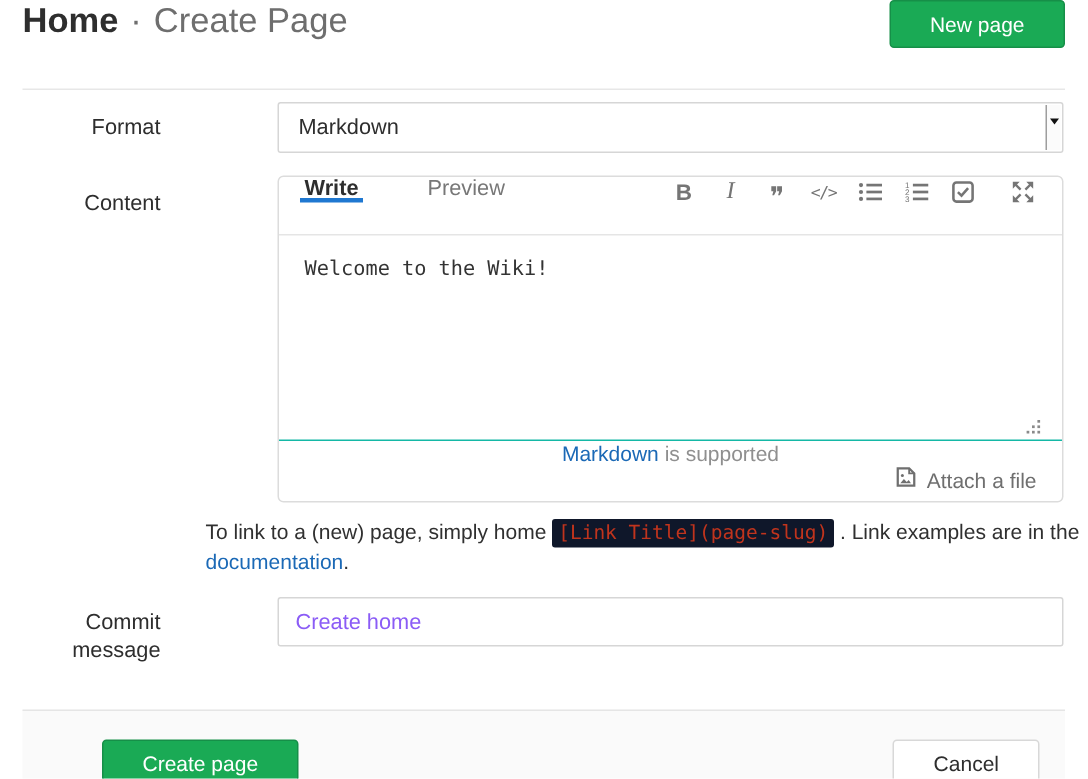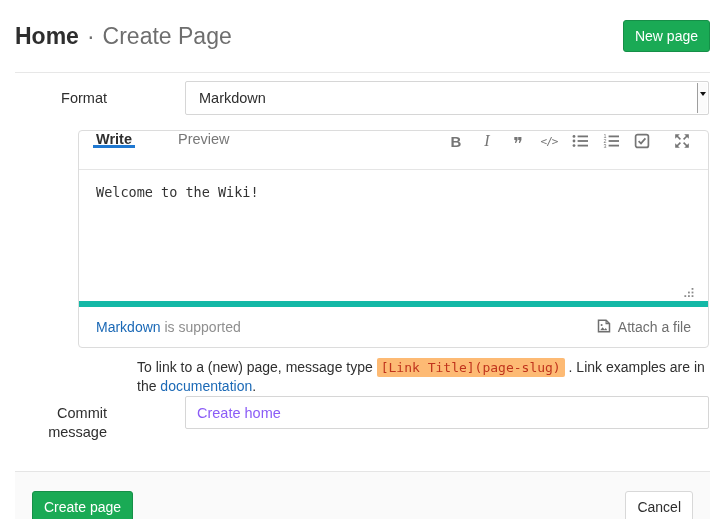--- a/index.html
+++ b/index.html
@@ -6,36 +6,36 @@
   html, body { width: 725px; height: 519px; }
   body {
     font-family: "Liberation Sans", sans-serif;
     color: #2e2e2e;
     background: #fff;
     overflow: hidden;
   }
 
   
   .page-header {
-    height: 73px;
+    height: 60px;
     margin: 0 15px;
     border-bottom: 1px solid #e7e7e7;
     display: flex;
-    align-items: center;
+    align-items: flex-start;
     justify-content: space-between;
   }
   .title-group { font-size: 23px; display: flex; align-items: baseline; gap: 8px; }
   .title-main { font-weight: 700; color: #2e2e2e; }
   .title-sep, .title-sub { color: #6e6e6e; font-weight: 400; }
 
   .btn {
     display: inline-flex; align-items: center; justify-content: center;
     font-family: "Liberation Sans", sans-serif;
     font-size: 14px; border-radius: 3px; cursor: pointer;
-    padding: 7px 11px; line-height: 16px; white-space: nowrap;
+    padding: 7px 26px; line-height: 16px; white-space: nowrap; margin-left: 36px;
   }
   .btn-green { background: #1aaa55; border: 1px solid #168f48; color: #fff; }
   .btn-default { background: #fff; border: 1px solid #d8d8d8; color: #2e2e2e; }
 
   
   .row { display: flex; }
   .label-col {
     width: 107px; flex: none;
     text-align: right;
     font-size: 14.5px; color: #2e2e2e;
@@ -83,49 +83,49 @@
     height: 3px; background: #1f78d1;
   }
   .toolbar { margin-left: auto; display: flex; align-items: center; gap: 13px; color: #757575; }
   .tool { display: flex; align-items: center; justify-content: center; width: 18px; height: 20px; cursor: pointer; }
   .glyph-bold { font-weight: 700; font-size: 15px; }
   .glyph-italic { font-family: "Liberation Serif", serif; font-style: italic; font-size: 16px; }
   .glyph-quote { font-size: 18px; line-height: 10px; padding-top: 6px; }
   .glyph-code { font-family: "DejaVu Sans Mono", monospace; font-size: 11px; letter-spacing: -1px; }
   .tool-fullscreen { margin-left: 9px; }
 
-  .write-area { position: relative; height: 137px; border-bottom: 6px solid #14b8a6; }
+  .write-area { position: relative; height: 137px; border-bottom: 1px solid #14b8a6; }
   .write-area textarea {
     width: 100%; height: 100%;
     border: none; outline: none; resize: none; background: transparent;
     padding: 14px 17px;
     font-family: "DejaVu Sans Mono", monospace; font-size: 13.5px; color: #333;
   }
   .resize-dots { position: absolute; right: 14px; bottom: 3px; cursor: nwse-resize; line-height: 0; }
 
   .editor-footer {
     height: 40px; display: flex; align-items: center;
-    padding: 0 17px; font-size: 14px; color: #8f8f8f;
+    padding: 0 17px; font-size: 14px; color: #8f8f8f; flex-direction: column;
   }
   a.link { color: #1b69b6; text-decoration: none; cursor: pointer; }
   .attach { margin-left: auto; display: flex; align-items: center; gap: 6px; color: #6f6f6f; cursor: pointer; }
 
   
   .help {
     margin: 10px 0 0 137px; max-width: 588px;
     font-size: 14px; line-height: 19px; color: #303030;
   }
   .code-chip {
     font-family: "DejaVu Sans Mono", monospace; font-size: 13px;
-    color: #c0341d; background: #fdba74;
+    color: #c0341d; background: #0f172a;
     padding: 2px 4px; border-radius: 2px;
   }
 
   
-  .row-commit { }
+  .row-commit { margin-top: 14px; }
   .row-commit .label-col { padding-top: 8px; }
   .text-input {
     width: 100%; height: 33px;
     border: 1px solid #d6d6d6; border-radius: 2px;
     padding: 0 11px; font-family: "Liberation Sans", sans-serif;
     font-size: 14.5px; color: #8b5cf6; outline: none; background: #fff;
   }
 
   
   .page-footer {
@@ -154,20 +154,21 @@
     <div class="select">
       <span>Markdown</span>
       <span class="select-strip">
           <span class="tri"></span>
         </span>
     </div>
   </div>
 </div>
 
 <div class="row row-content">
+  <div class="label-col">Content</div>
   <div class="control-col">
     <div class="editor">
 
       <div class="tabbar">
         <div class="tab active">Write</div>
         <div class="tab">Preview</div>
         <div class="toolbar">
           <span class="tool glyph-bold">B</span>
           <span class="tool glyph-italic">I</span>
           <span class="tool glyph-quote">❞</span>
@@ -245,21 +246,21 @@
               </svg>
           </span>
           <span>Attach a file</span>
         </span>
       </div>
 
     </div>
   </div>
 </div>
 
-<p class="help"><span>To link to a (new) page, message type </span><span class="code-chip">[Link Title](page-slug)</span><span> . Link examples are in the </span><a class="link">documentation</a><span>.</span></p>
+<p class="help"><span>To link to a (new) page, simply home </span><span class="code-chip">[Link Title](page-slug)</span><span> . Link examples are in the </span><a class="link">documentation</a><span>.</span></p>
 
 <div class="row row-commit">
   <div class="label-col">Commit message</div>
   <div class="control-col">
     <input class="text-input" type="text" value="Create home" style="">
   </div>
 </div>
 
 <div class="page-footer">
   <button class="btn btn-green">Create page</button>

